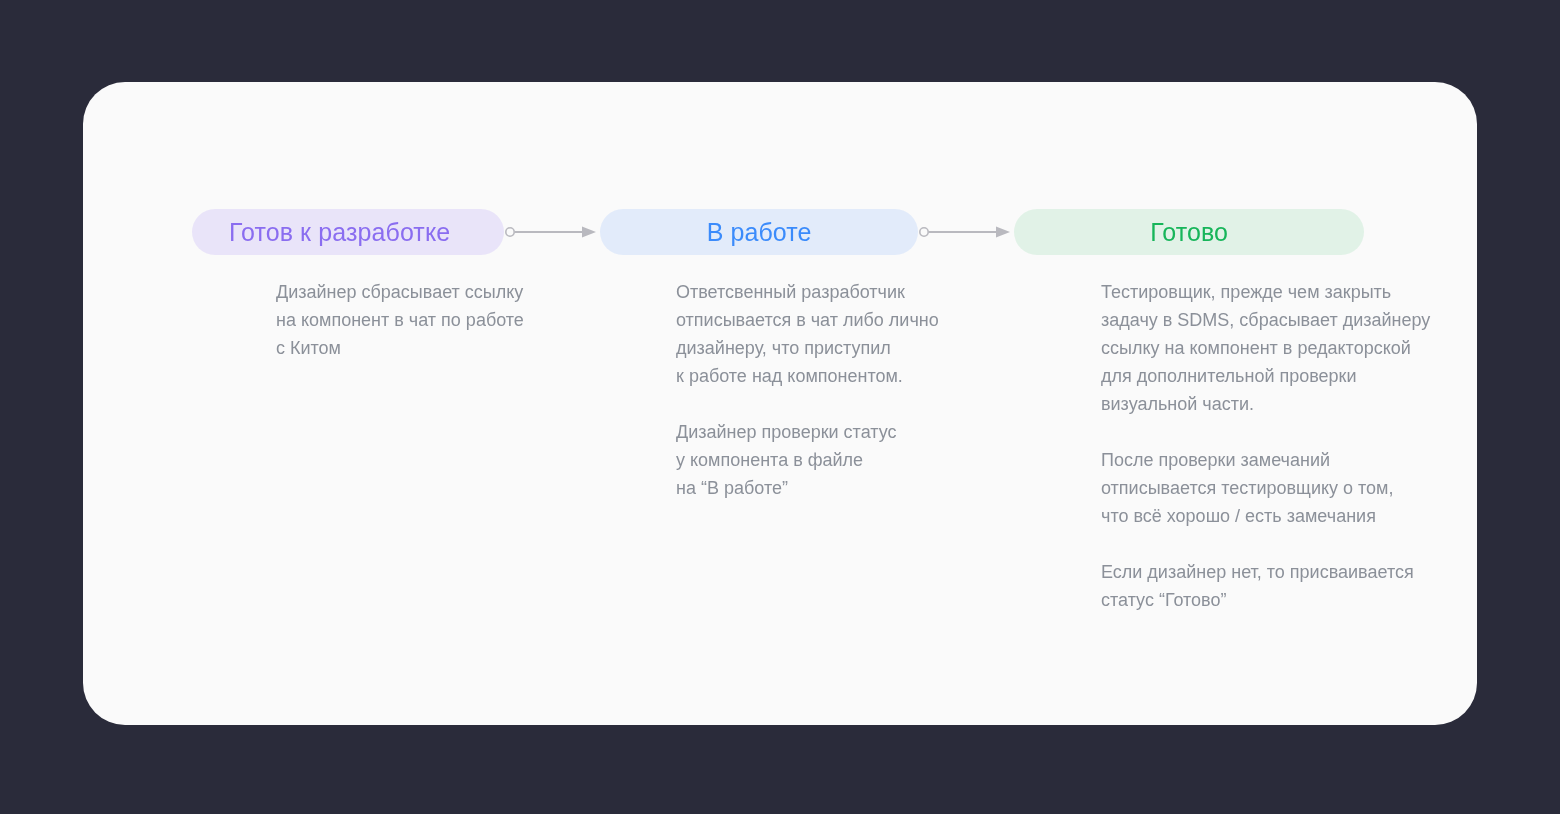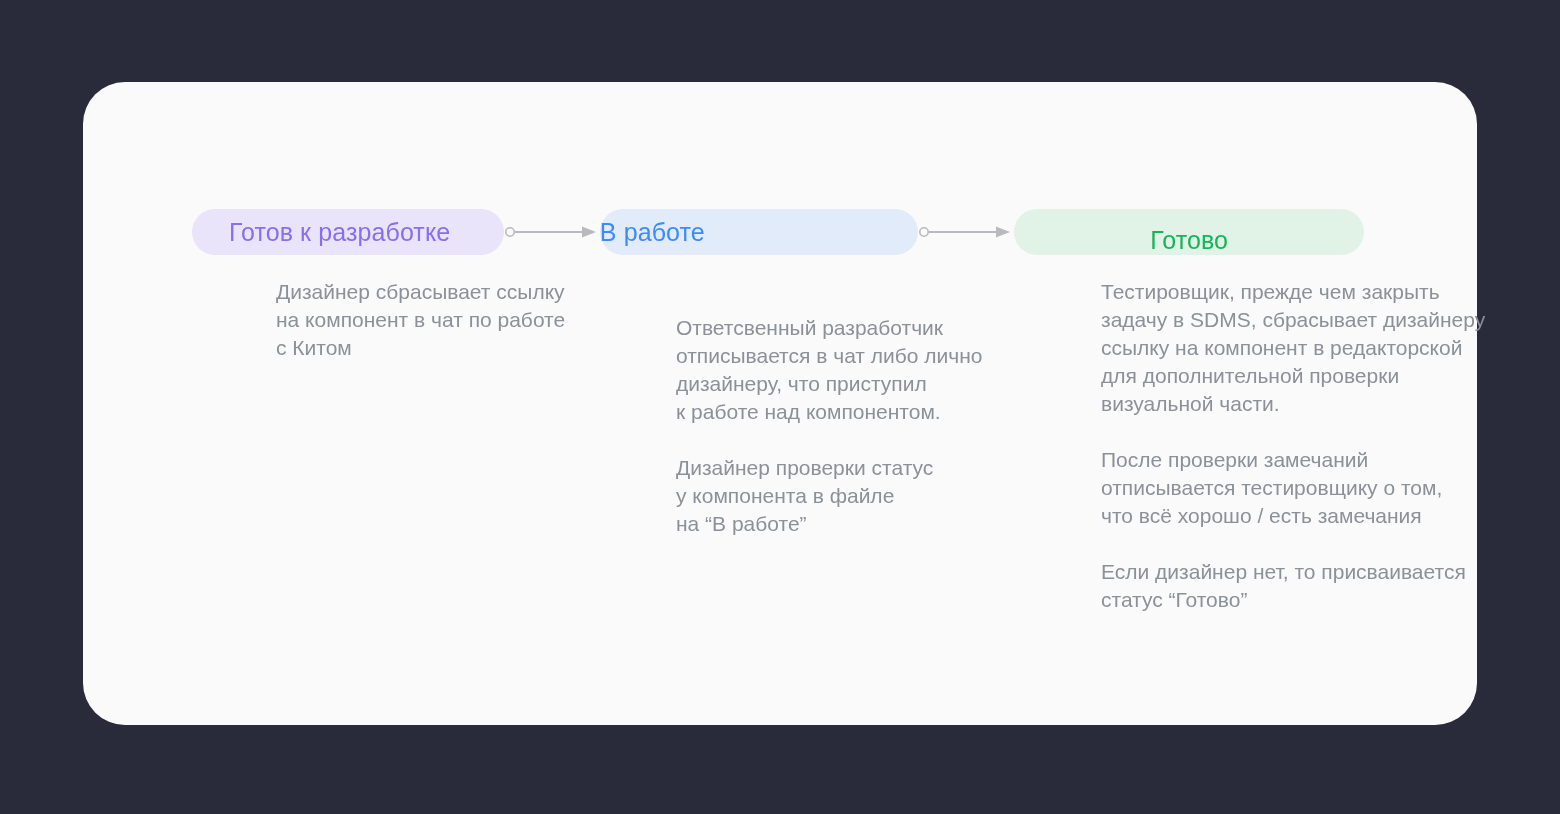--- a/index.html
+++ b/index.html
@@ -57,28 +57,28 @@
     background: #e9e4f9;
     color: #8a6df0;
     justify-content: flex-start;
     padding-left: 37px;
   }
 
   .badge-progress {
     width: 328px;
     background: #e2ebfa;
     color: #3b8bfb;
+    justify-content: center;
   }
 
   .badge-done {
     width: 360px;
     background: #e1f2e7;
     color: #17b55a;
     justify-content: center;
-    align-items: flex-end;
   }
 
   .connector {
     width: 96px;
     height: 20px;
     display: block;
     flex: 0 0 auto;
   }
 
   
@@ -88,26 +88,26 @@
     top: 196px;
     width: 1290px;
   }
 
   .col {
     position: absolute;
     top: 0;
   }
 
   .col-1 { left: 84px;  width: 300px; }
-  .col-2 { left: 484px; width: 320px; margin-top: 36px; }
+  .col-2 { left: 484px; width: 320px; }
   .col-3 { left: 909px; width: 390px; }
 
   .para {
     color: #8b9099;
-    font-size: 21px;
+    font-size: 18px;
     line-height: 28px;
     margin: 0 0 28px 0;
     white-space: pre-line;
   }
   .para:last-child { margin-bottom: 0; }
 </style>
 </head>
 <body>
 
 <div class="stage">

